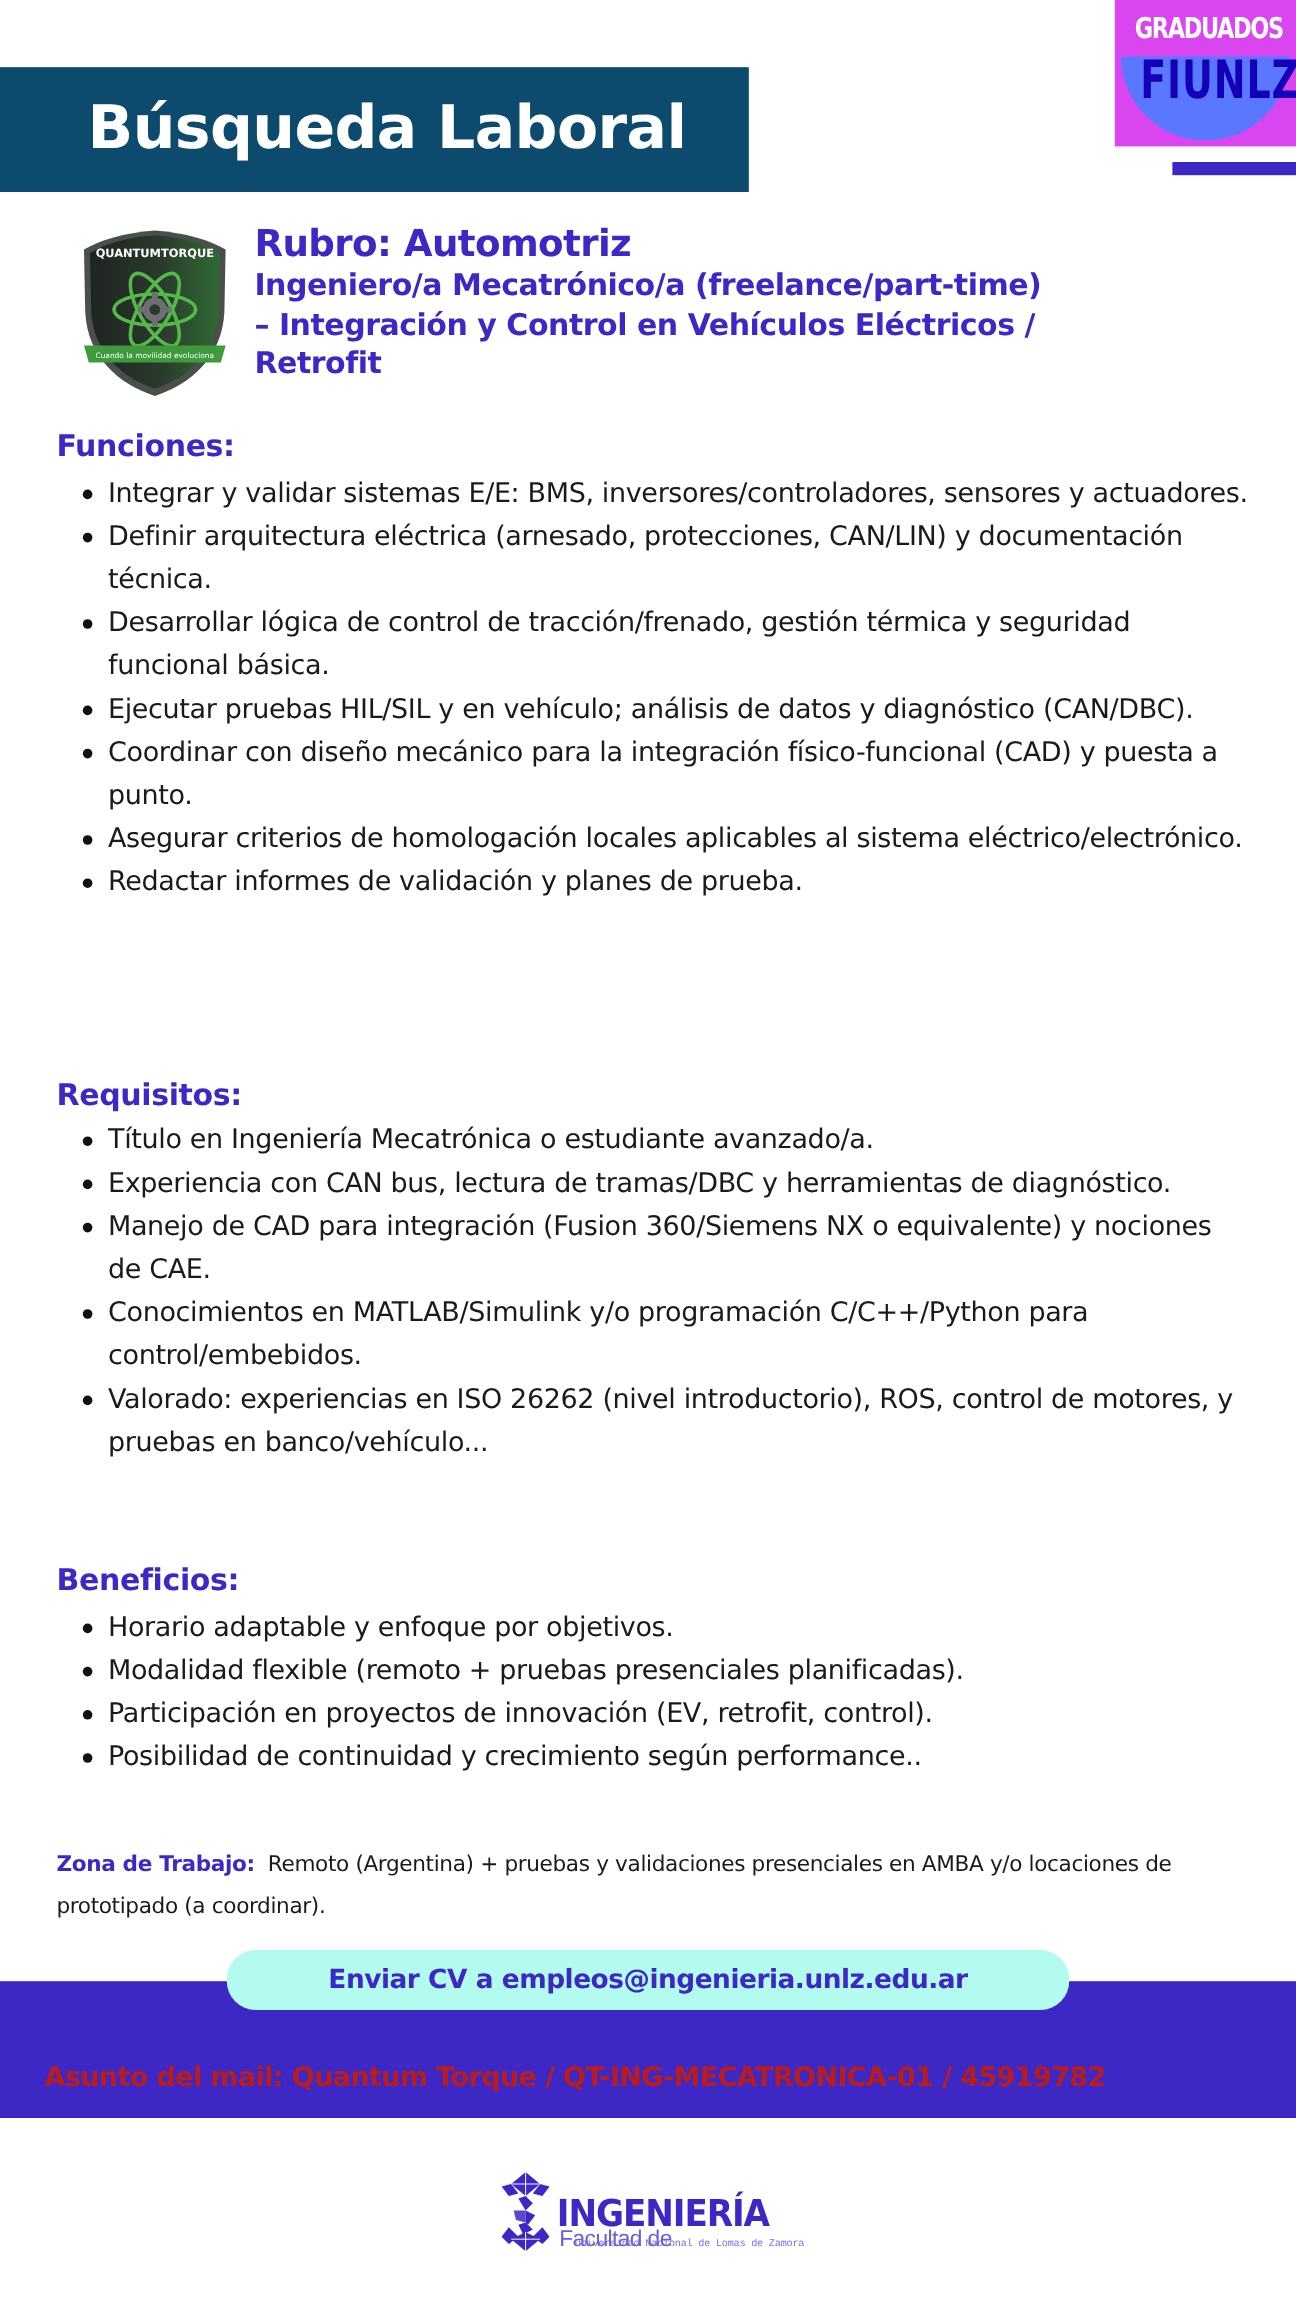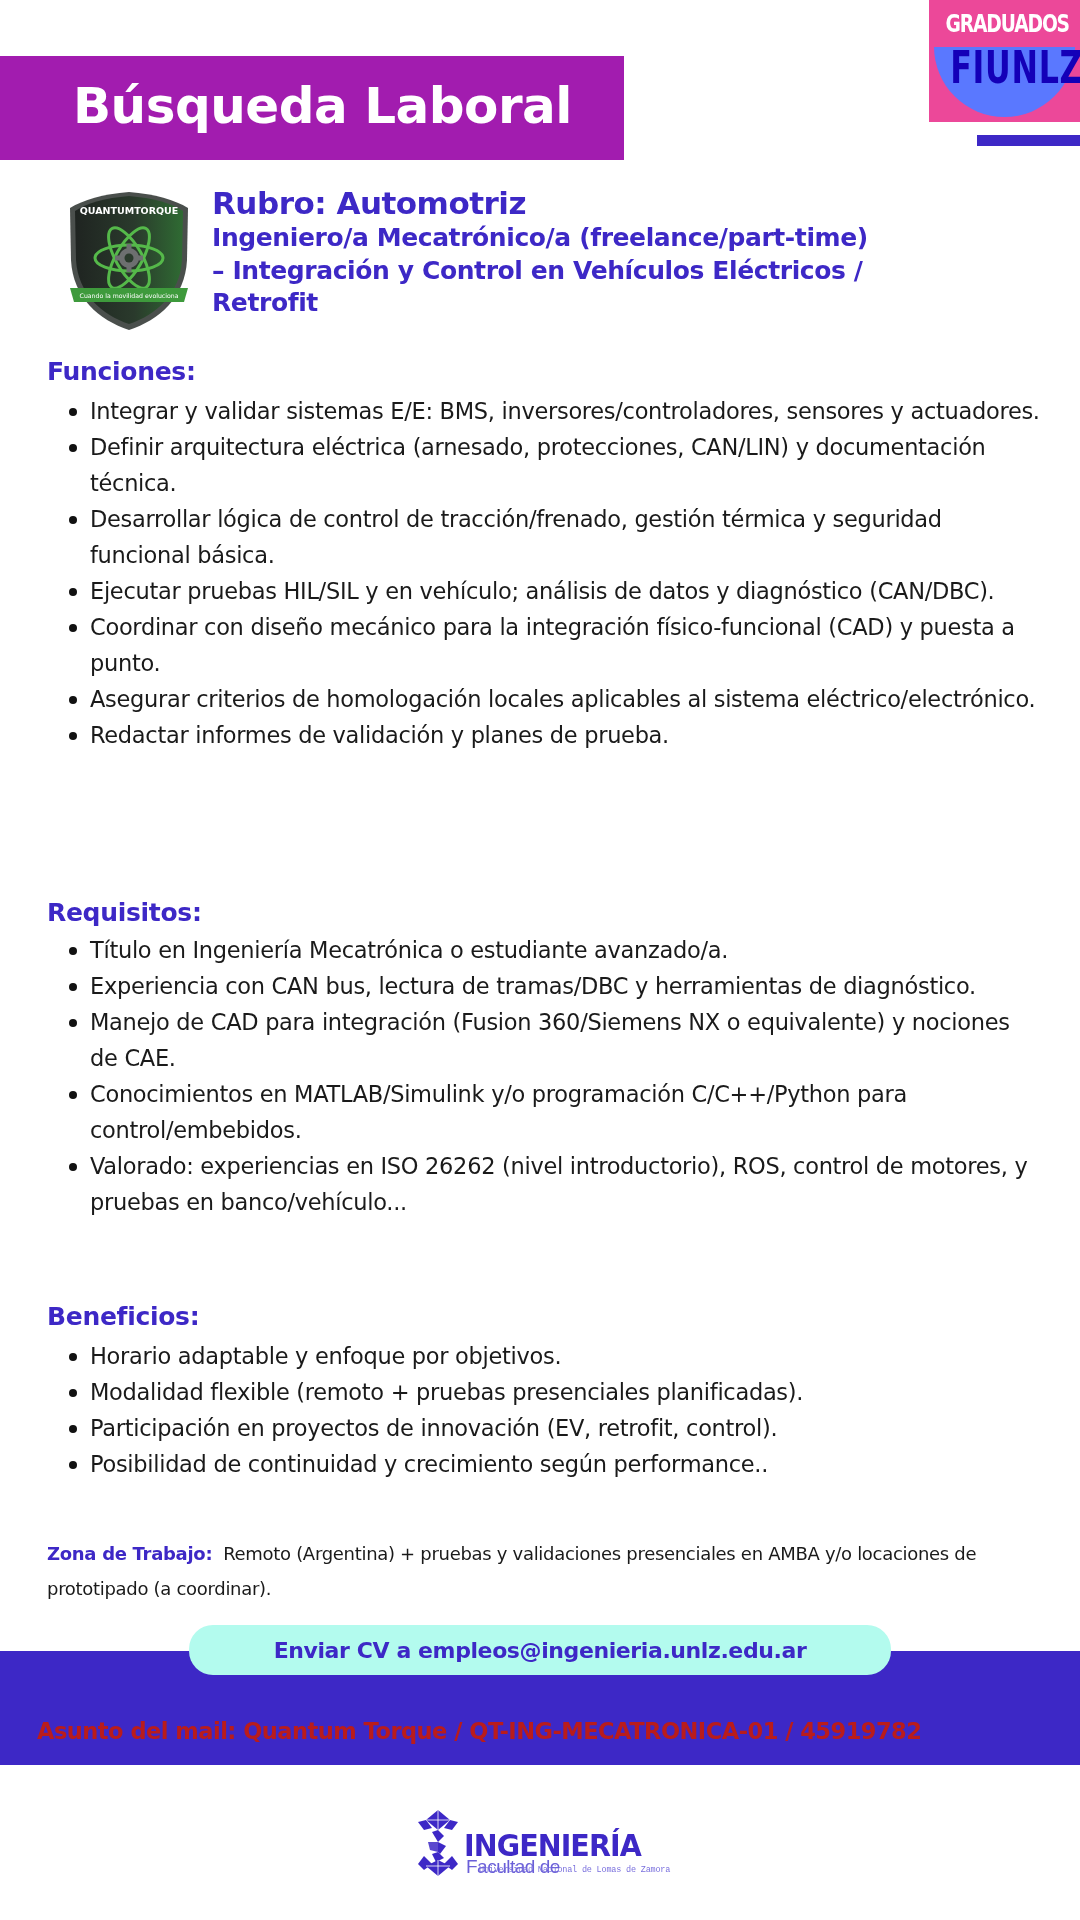--- a/index.html
+++ b/index.html
@@ -1,31 +1,31 @@
 <!DOCTYPE html>
 <html><head>
 <meta charset="utf-8">
 <style>
   * { margin: 0; padding: 0; box-sizing: border-box; }
   html, body { width: 1080px; height: 1920px; background: #ffffff; overflow: hidden; }
   body { position: relative; font-family: "Liberation Sans", sans-serif; color: #1a1a1a; }
 
   .banner {
     position: absolute; left: 0; top: 56px; width: 624px; height: 104px;
-    background: #a21caf;
+    background: #0c4a6e;
   }
   .banner-title {
     position: absolute; left: 73px; top: 20px;
     font-family: "DejaVu Sans", sans-serif; font-weight: bold;
     font-size: 50px; letter-spacing: -0.5px; color: #ffffff; line-height: 60px; white-space: nowrap;
   }
 
   .grad-logo {
     position: absolute; left: 929px; top: 0; width: 151px; height: 122px;
-    background: #ec4899; overflow: hidden;
+    background: #d946ef; overflow: hidden;
   }
   .grad-logo .half-circle {
     position: absolute; left: 5px; top: -24px; width: 141px; height: 141px;
     border-radius: 50%; background: #5a78ff;
     clip-path: inset(71px 0 0 0);
   }
   .grad-logo .grad-text {
     position: absolute; left: 0; top: 10px; width: 151px; text-align: center;
     font-family: "DejaVu Sans", sans-serif; font-weight: bold; font-size: 24px;
     color: #ffffff; letter-spacing: -1.5px; transform: scaleX(0.78); transform-origin: center;

